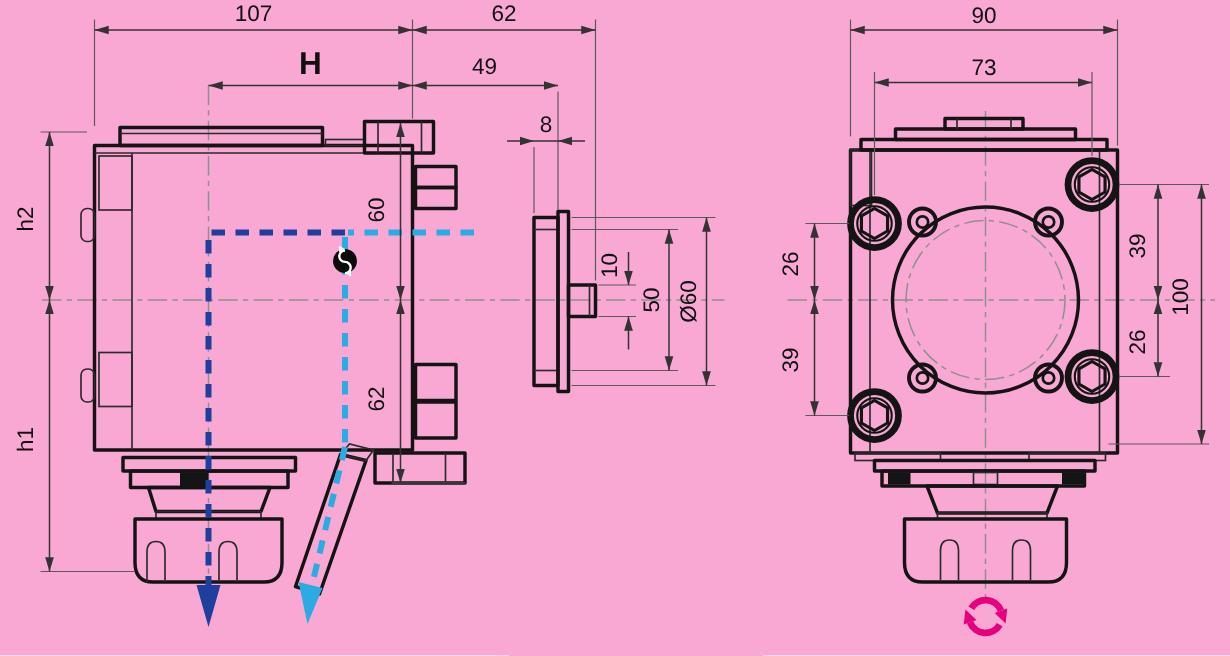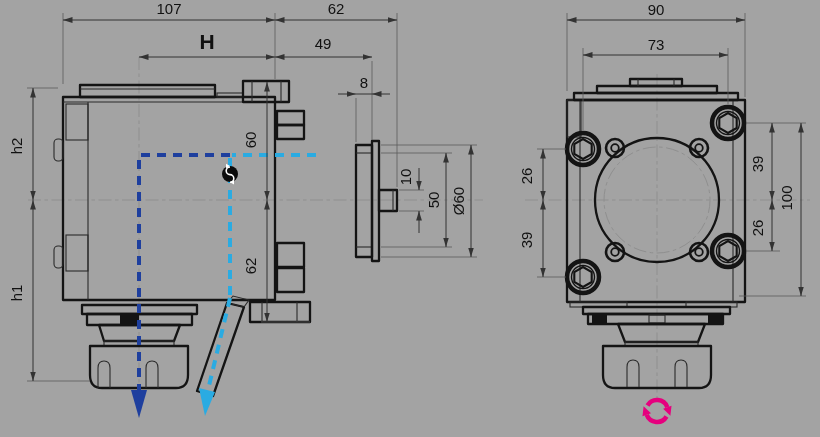--- a/index.html
+++ b/index.html
@@ -1,16 +1,16 @@
 <!DOCTYPE html>
 <html><head>
 <meta charset="utf-8">
 <style>
   html,body{margin:0;padding:0;background:#ffffff;}
-  .stage{width:820px;height:437px;position:relative;background:#a3a3a3;overflow:hidden;}
+  .stage{width:820px;height:437px;position:relative;background:#f9a8d4;overflow:hidden;}
   svg{display:block;}
   .o2{fill:none;stroke:#141414;stroke-width:2.3;stroke-linejoin:round;}
   .o1{fill:none;stroke:#2a2a2a;stroke-width:1.1;}
   .fb{fill:#141414;stroke:none;}
   .dl{stroke:#333;stroke-width:1;fill:none;}
   .xl{stroke:#5a5a5a;stroke-width:0.8;fill:none;}
   .cl{stroke:#8f8f8f;stroke-width:1;fill:none;stroke-dasharray:13 3.5 3.5 3.5;}
   .dt{font:15px "Liberation Sans",sans-serif;fill:#111;text-anchor:middle;}
   .dtb{font:bold 21px "Liberation Sans",sans-serif;fill:#111;text-anchor:middle;}
   .navy{stroke:#1e3f9e;stroke-width:4;fill:none;stroke-dasharray:9 7;}

